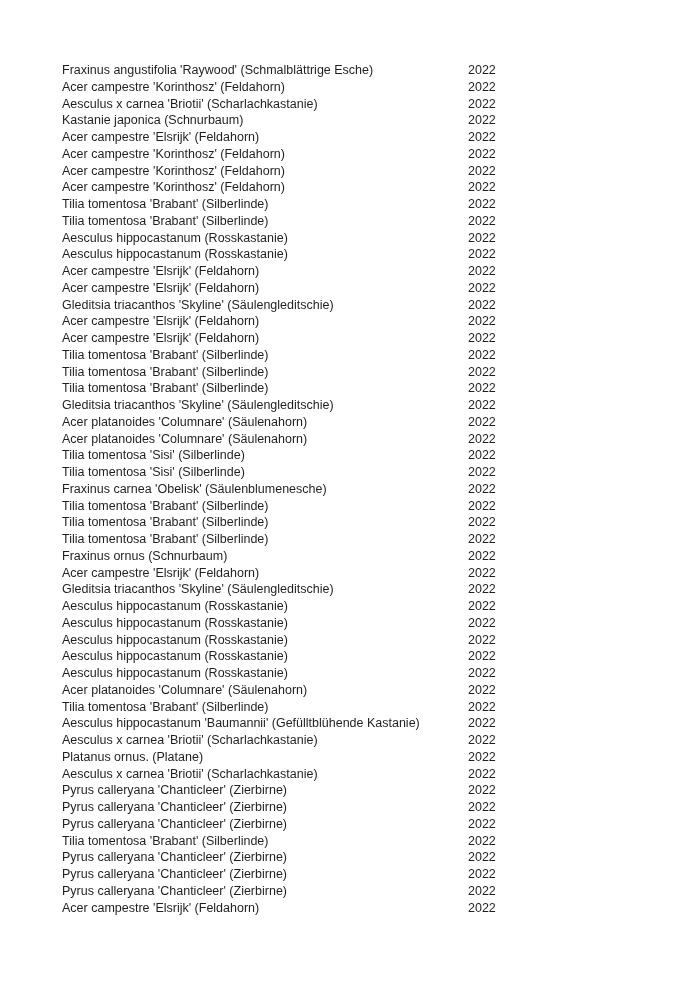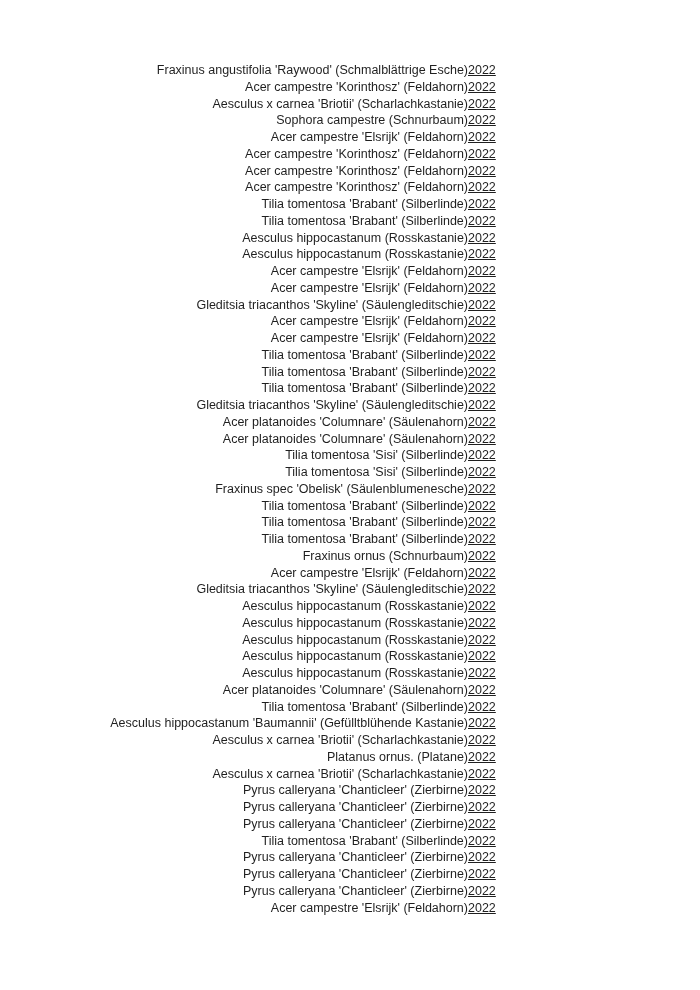--- a/index.html
+++ b/index.html
@@ -11,21 +11,20 @@
     height: 990px;
     background: #ffffff;
     font-family: "Liberation Sans", "DejaVu Sans", sans-serif;
   }
   .page {
     position: relative;
     width: 563px;
     height: 990px;
     background: #ffffff;
     overflow: hidden;
-    text-align: right;
   }
   .tree-list {
     position: absolute;
     left: 62px;
     top: 62px;
     font-size: 12.5px;
     line-height: 16.75px;
     color: #1f1f1f;
   }
   .row {
@@ -34,21 +33,20 @@
     height: 16.75px;
     white-space: nowrap;
   }
   .tree-name {
     flex: 0 0 406px;
     width: 406px;
     overflow: visible;
   }
   .tree-year {
     flex: 0 0 auto;
-    text-decoration: underline;
   }
 </style>
 </head>
 <body>
 
 <div class="page">
   <div class="tree-list" id="tree-list">
   <div class="row">
     <span class="tree-name">Fraxinus angustifolia 'Raywood' (Schmalblättrige Esche)</span>
     <span class="tree-year">2022</span>
@@ -58,21 +56,21 @@
     <span class="tree-name">Acer campestre 'Korinthosz' (Feldahorn)</span>
     <span class="tree-year">2022</span>
   </div>
 
   <div class="row">
     <span class="tree-name">Aesculus x carnea 'Briotii' (Scharlachkastanie)</span>
     <span class="tree-year">2022</span>
   </div>
 
   <div class="row">
-    <span class="tree-name">Sophora campestre (Schnurbaum)</span>
+    <span class="tree-name">Kastanie japonica (Schnurbaum)</span>
     <span class="tree-year">2022</span>
   </div>
 
   <div class="row">
     <span class="tree-name">Acer campestre 'Elsrijk' (Feldahorn)</span>
     <span class="tree-year">2022</span>
   </div>
 
   <div class="row">
     <span class="tree-name">Acer campestre 'Korinthosz' (Feldahorn)</span>
@@ -168,21 +166,21 @@
     <span class="tree-name">Tilia tomentosa 'Sisi' (Silberlinde)</span>
     <span class="tree-year">2022</span>
   </div>
 
   <div class="row">
     <span class="tree-name">Tilia tomentosa 'Sisi' (Silberlinde)</span>
     <span class="tree-year">2022</span>
   </div>
 
   <div class="row">
-    <span class="tree-name">Fraxinus spec 'Obelisk' (Säulenblumenesche)</span>
+    <span class="tree-name">Fraxinus carnea 'Obelisk' (Säulenblumenesche)</span>
     <span class="tree-year">2022</span>
   </div>
 
   <div class="row">
     <span class="tree-name">Tilia tomentosa 'Brabant' (Silberlinde)</span>
     <span class="tree-year">2022</span>
   </div>
 
   <div class="row">
     <span class="tree-name">Tilia tomentosa 'Brabant' (Silberlinde)</span>

